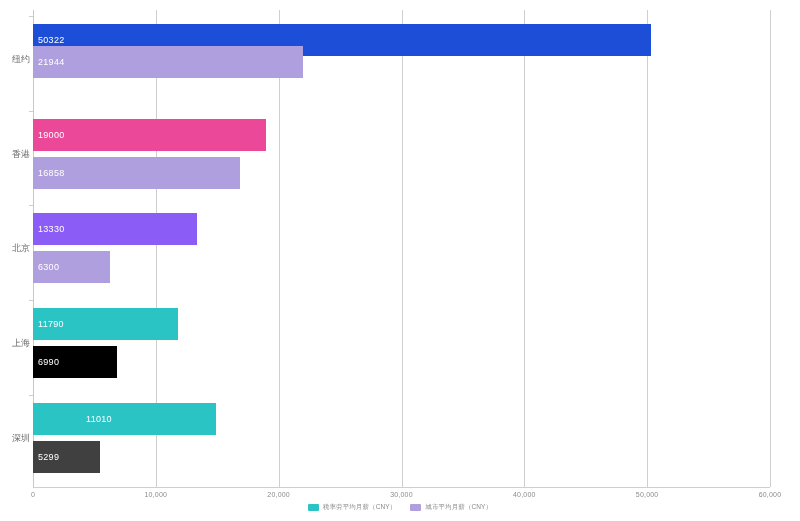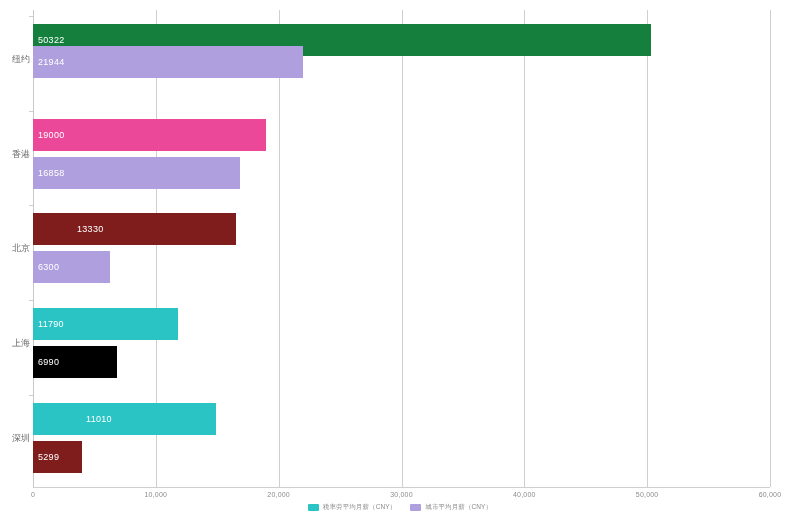--- a/index.html
+++ b/index.html
@@ -134,48 +134,48 @@
     <div id="gridlines">
         <div class="gridline axis-line" style="left: 0px;"></div>
         <div class="gridline" style="left: 122.833px;"></div>
         <div class="gridline" style="left: 245.667px;"></div>
         <div class="gridline" style="left: 368.5px;"></div>
         <div class="gridline" style="left: 491.333px;"></div>
         <div class="gridline" style="left: 614.167px;"></div>
         <div class="gridline" style="left: 737px;"></div>
       </div>
     <div id="bars">
-        <div class="bar" style="left: 0px; top: 14px; width: 618.122px; background: #15803d; align-items: center;">
+        <div class="bar" style="left: 0px; top: 14px; width: 618.122px; background: #1d4ed8; align-items: center;">
           <span class="bar-label">50322</span>
         </div>
         <div class="bar" style="left: 0px; top: 36px; width: 269.545px; background: rgb(176, 159, 223);">
           <span class="bar-label">21944</span>
         </div>
         <div class="bar" style="left: 0px; top: 108.7px; width: 233.383px; background: #ec4899;">
           <span class="bar-label">19000</span>
         </div>
         <div class="bar" style="left: 0px; top: 146.7px; width: 207.072px; background: rgb(176, 159, 223);">
           <span class="bar-label">16858</span>
         </div>
-        <div class="bar" style="left: 0px; top: 203.4px; width: 163.737px; background: #7f1d1d; padding-left: 39px;">
+        <div class="bar" style="left: 0px; top: 203.4px; width: 163.737px; background: #8b5cf6;">
           <span class="bar-label">13330</span>
         </div>
         <div class="bar" style="left: 0px; top: 241.4px; width: 77.385px; background: rgb(176, 159, 223);">
           <span class="bar-label">6300</span>
         </div>
         <div class="bar" style="left: 0px; top: 298.1px; width: 144.821px; background: rgb(43, 196, 196);">
           <span class="bar-label">11790</span>
         </div>
         <div class="bar" style="left: 0px; top: 336.1px; width: 84px; background: #000000;">
           <span class="bar-label">6990</span>
         </div>
         <div class="bar" style="left: 0px; top: 392.8px; width: 135.239px; background: rgb(43, 196, 196); padding-left: 48px;">
           <span class="bar-label">11010</span>
         </div>
-        <div class="bar" style="left: 0px; top: 430.8px; width: 49px; background: #7f1d1d;">
+        <div class="bar" style="left: 0px; top: 430.8px; width: 67px; background: #404040;">
           <span class="bar-label">5299</span>
         </div>
       </div>
   </div>
 
   <div class="x-axis"></div>
 
   <div id="xticks">
       <div class="x-tick" style="left: 33px;">0</div>
       <div class="x-tick" style="left: 155.833px;">10,000</div>

